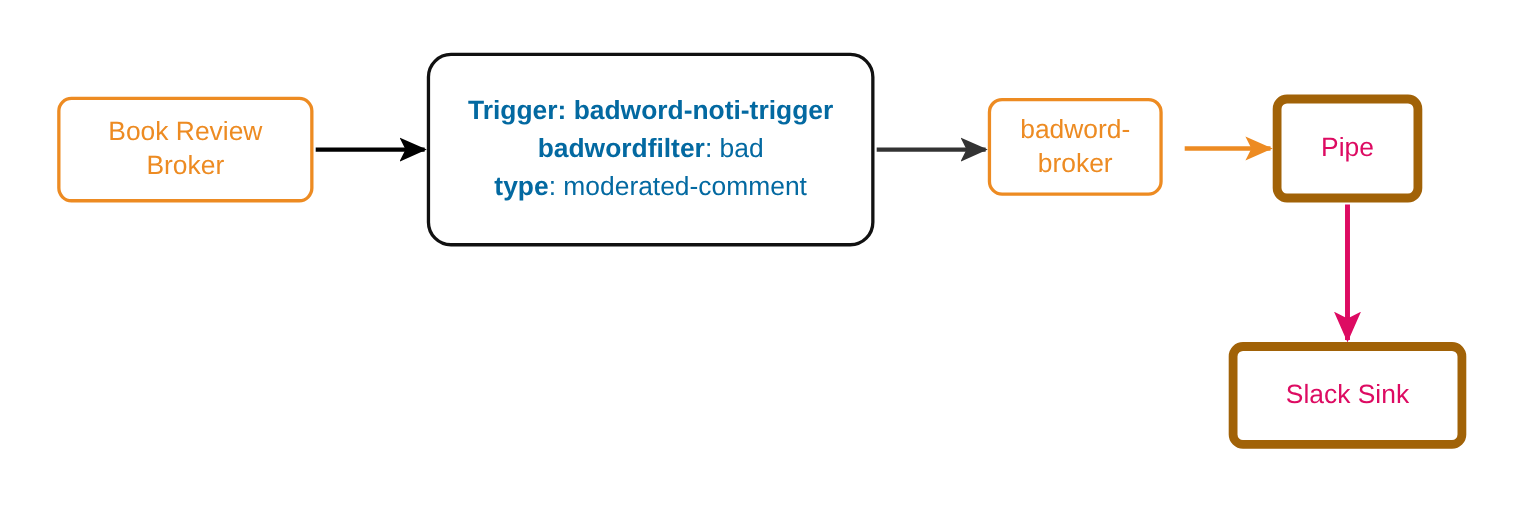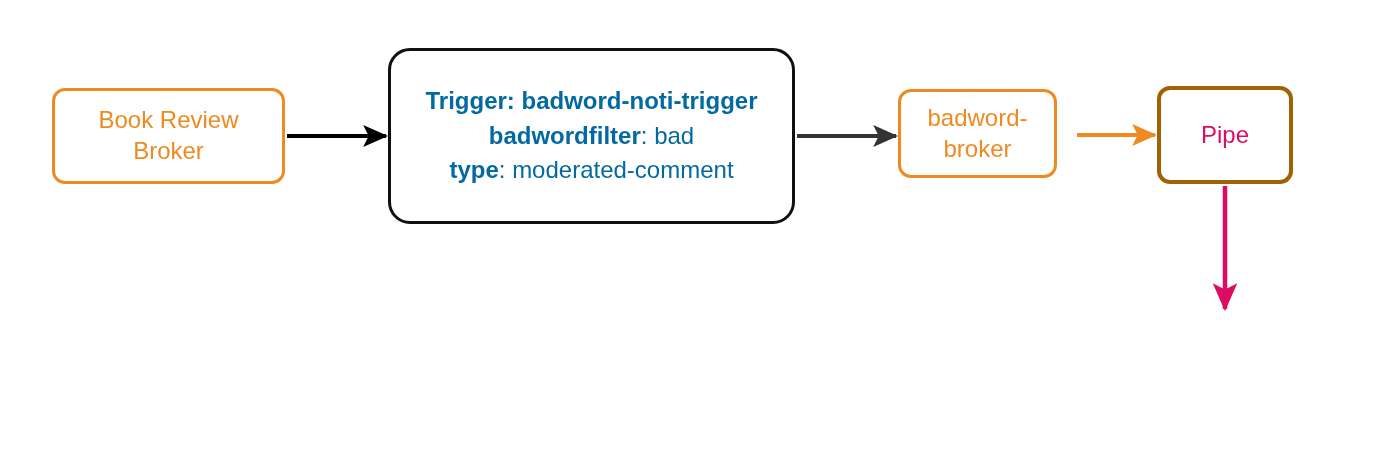--- a/index.html
+++ b/index.html
@@ -59,21 +59,21 @@
   .node-trigger .trigger-text {
     color: #0369a1;
     font-size: 24px;
     line-height: 1.45;
   }
   .trigger-line { display: block; white-space: nowrap; }
   .trigger-line b { font-weight: 700; }
 
   
   .node-sink {
-    border: 4px solid #a16207;
+    border: 8px solid #a16207;
     border-radius: 13px;
   }
   .node-sink .node-label {
     color: #DD0B62;
     font-size: 24px;
     font-weight: 400;
   }
 
   
   #node-book-review-broker { left: 52px;   top: 88px;  width: 233px; height: 96px; }
@@ -127,14 +127,17 @@
 
   <div class="node node-broker" id="node-badword-broker">
     <span class="node-label">badword-
 broker</span>
   </div>
 
   <div class="node node-sink" id="node-pipe">
     <span class="node-label">Pipe</span>
   </div>
 
+  <div class="node node-sink" id="node-slack-sink">
+    <span class="node-label">Slack Sink</span>
+  </div>
 
 </div>
 
 </body></html>

